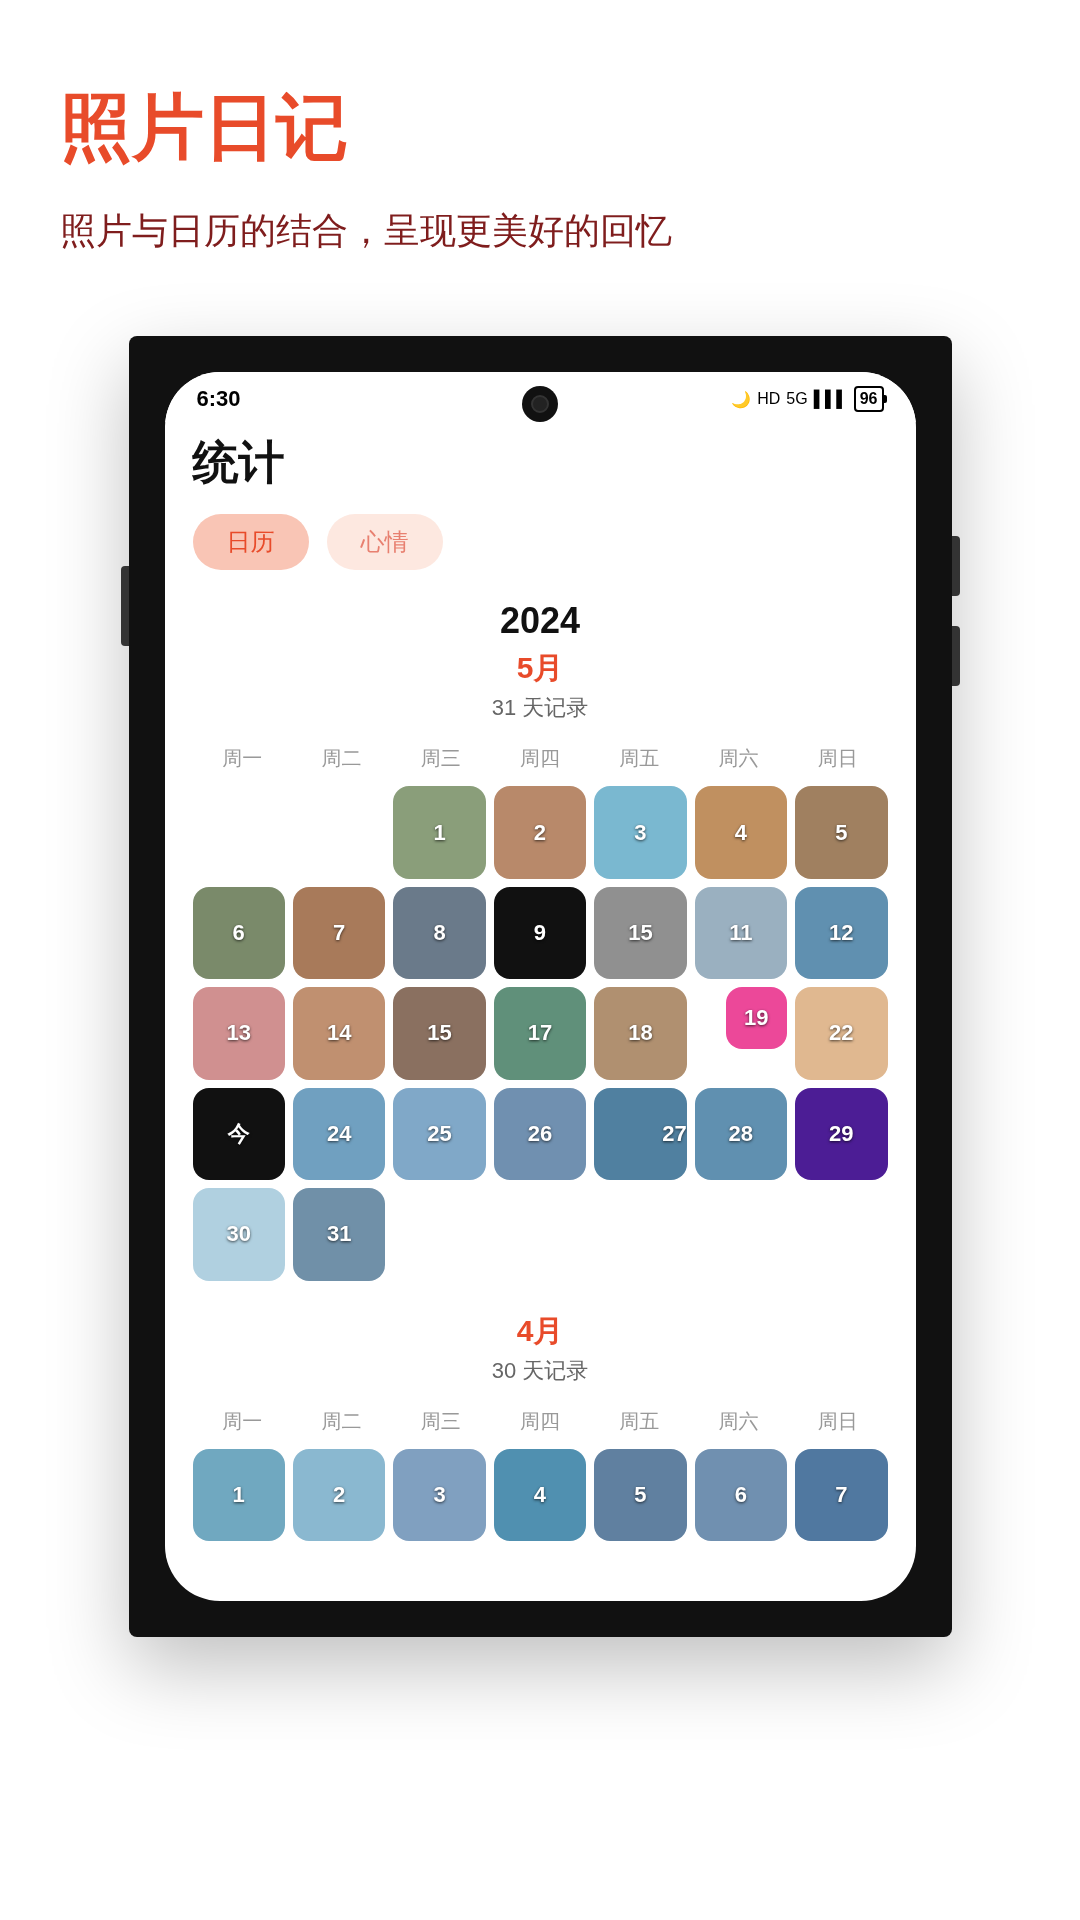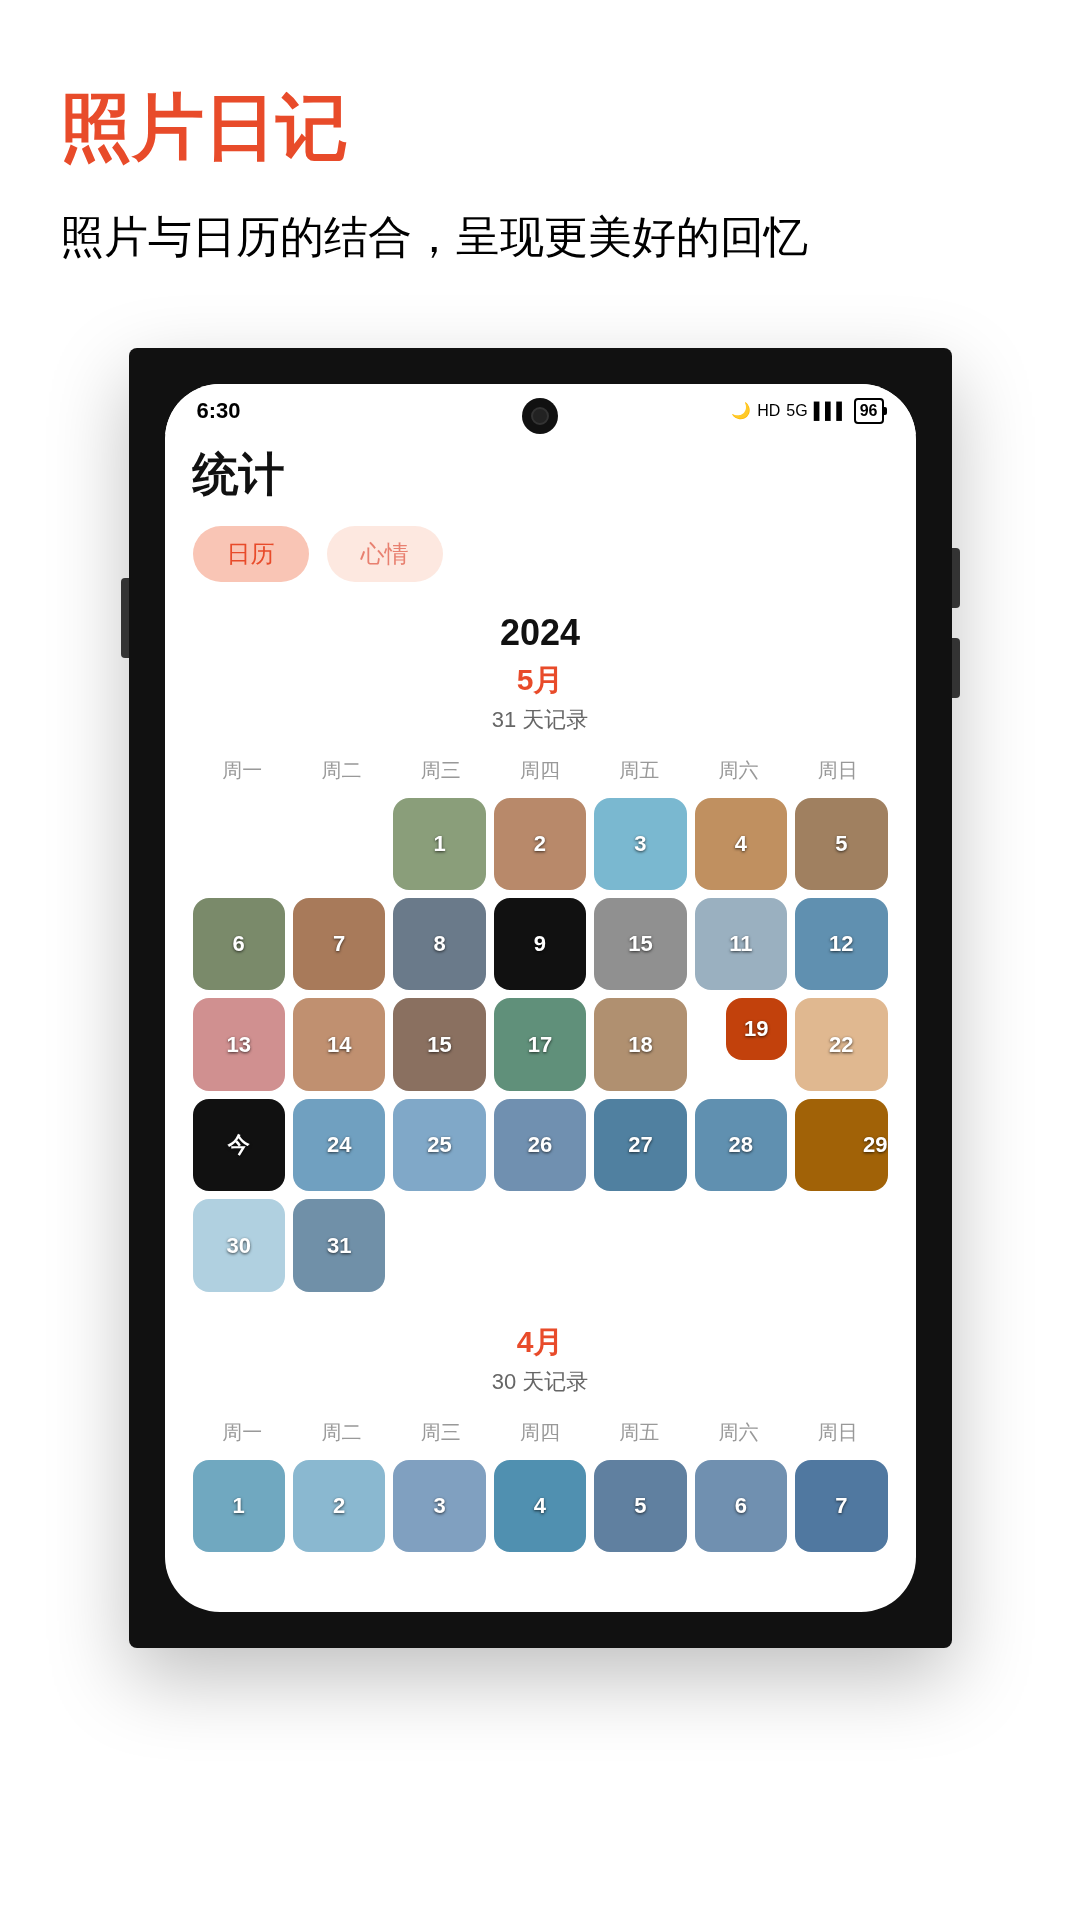--- a/index.html
+++ b/index.html
@@ -14,22 +14,22 @@
     .page-header {
       padding: 80px 60px 20px 60px;
     }
     .app-title {
       font-size: 72px;
       font-weight: 800;
       color: #e84b2a;
       margin-bottom: 30px;
     }
     .app-subtitle {
-      font-size: 44px;
-      color: #000000;
+      font-size: 36px;
+      color: #7f1d1d;
       font-weight: 400;
       line-height: 1.4;
     }
 
     
     .phone-frame {
       width: 823px;
       margin: 60px auto 0;
       background: #111;
       border-radius: 8px;
@@ -228,31 +228,31 @@
     .c9  { background-color: #111111; }
     .c10 { background-color: #909090; }
     .c11 { background-color: #9ab0c0; }
     .c12 { background-color: #6090b0; }
     .c13 { background-color: #d09090; }
     .c14 { background-color: #c09070; }
     .c15 { background-color: #8a7060; }
     .c16 { background-color: #7090a0; }
     .c17 { background-color: #60907a; }
     .c18 { background-color: #b09070; }
-    .c19 { background-color: #c2410c; margin-left: 31px; }
+    .c19 { background-color: #ec4899; margin-left: 31px; }
     .c20 { background-color: #111111; }
     .c21 { background-color: #111111; }
     .c22 { background-color: #e0b890; }
     .c23 { background-color: #c0c0c0; }
     .c24 { background-color: #70a0c0; }
     .c25 { background-color: #80a8c8; }
     .c26 { background-color: #7090b0; }
-    .c27 { background-color: #5080a0; }
+    .c27 { background-color: #5080a0; justify-content: flex-end; }
     .c28 { background-color: #6090b0; }
-    .c29 { background-color: #a16207; justify-content: flex-end; }
+    .c29 { background-color: #4c1d95; }
     .c30 { background-color: #b0d0e0; }
     .c31 { background-color: #7090a8; }
 
     
     .a1  { background-color: #70a8c0; }
     .a2  { background-color: #8ab8d0; }
     .a3  { background-color: #80a0c0; }
     .a4  { background-color: #5090b0; }
     .a5  { background-color: #6080a0; }
     .a6  { background-color: #7090b0; }

